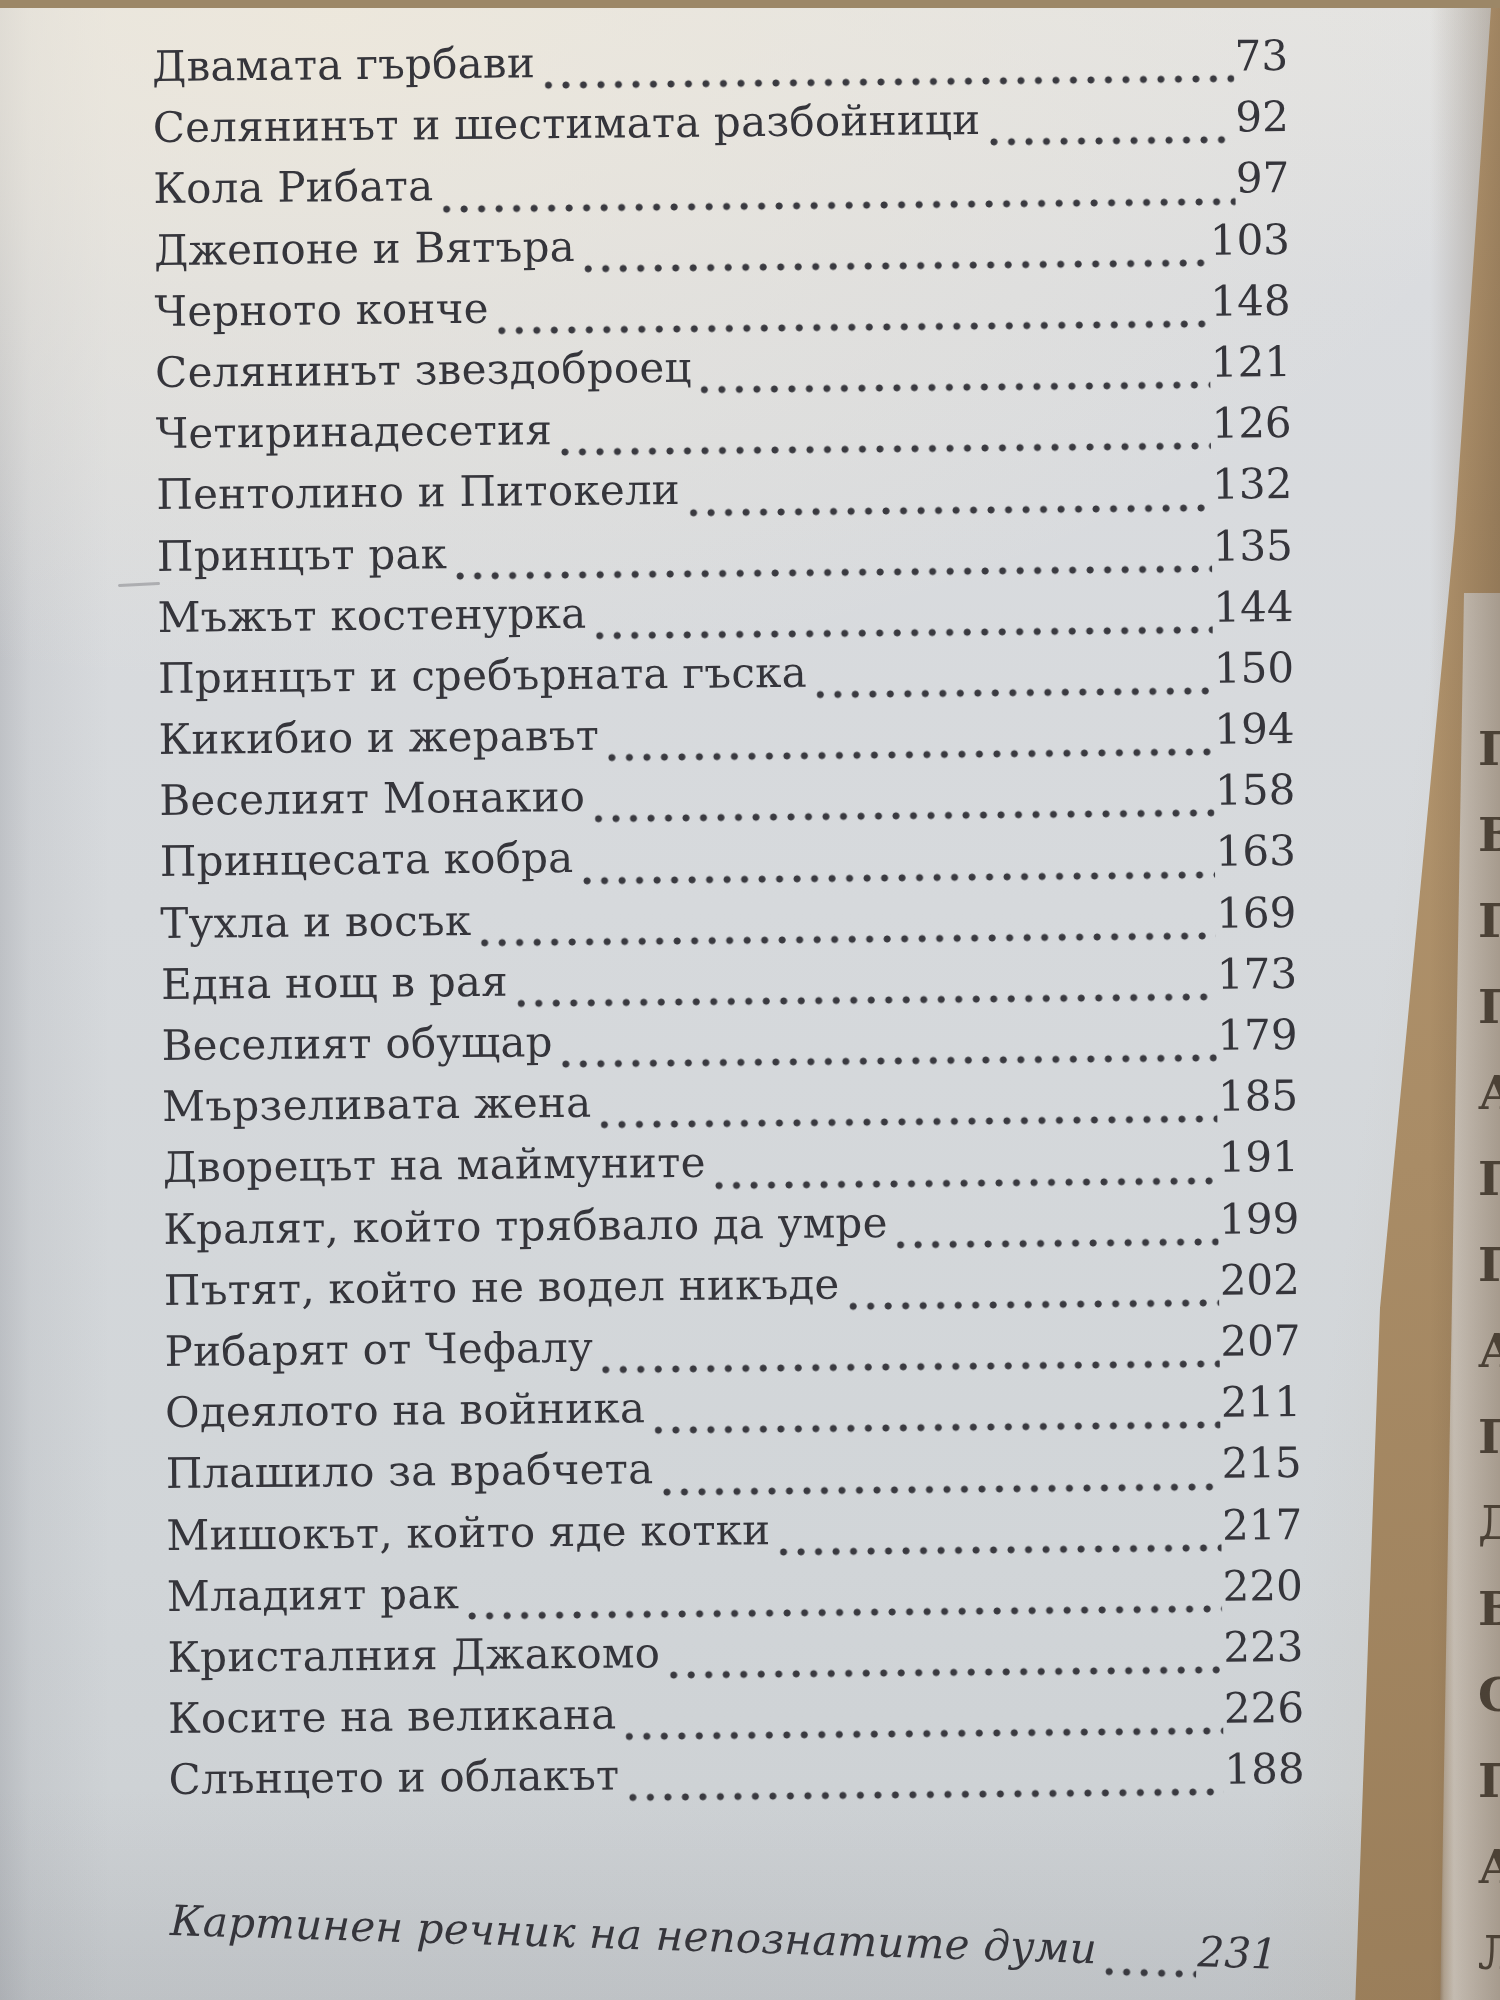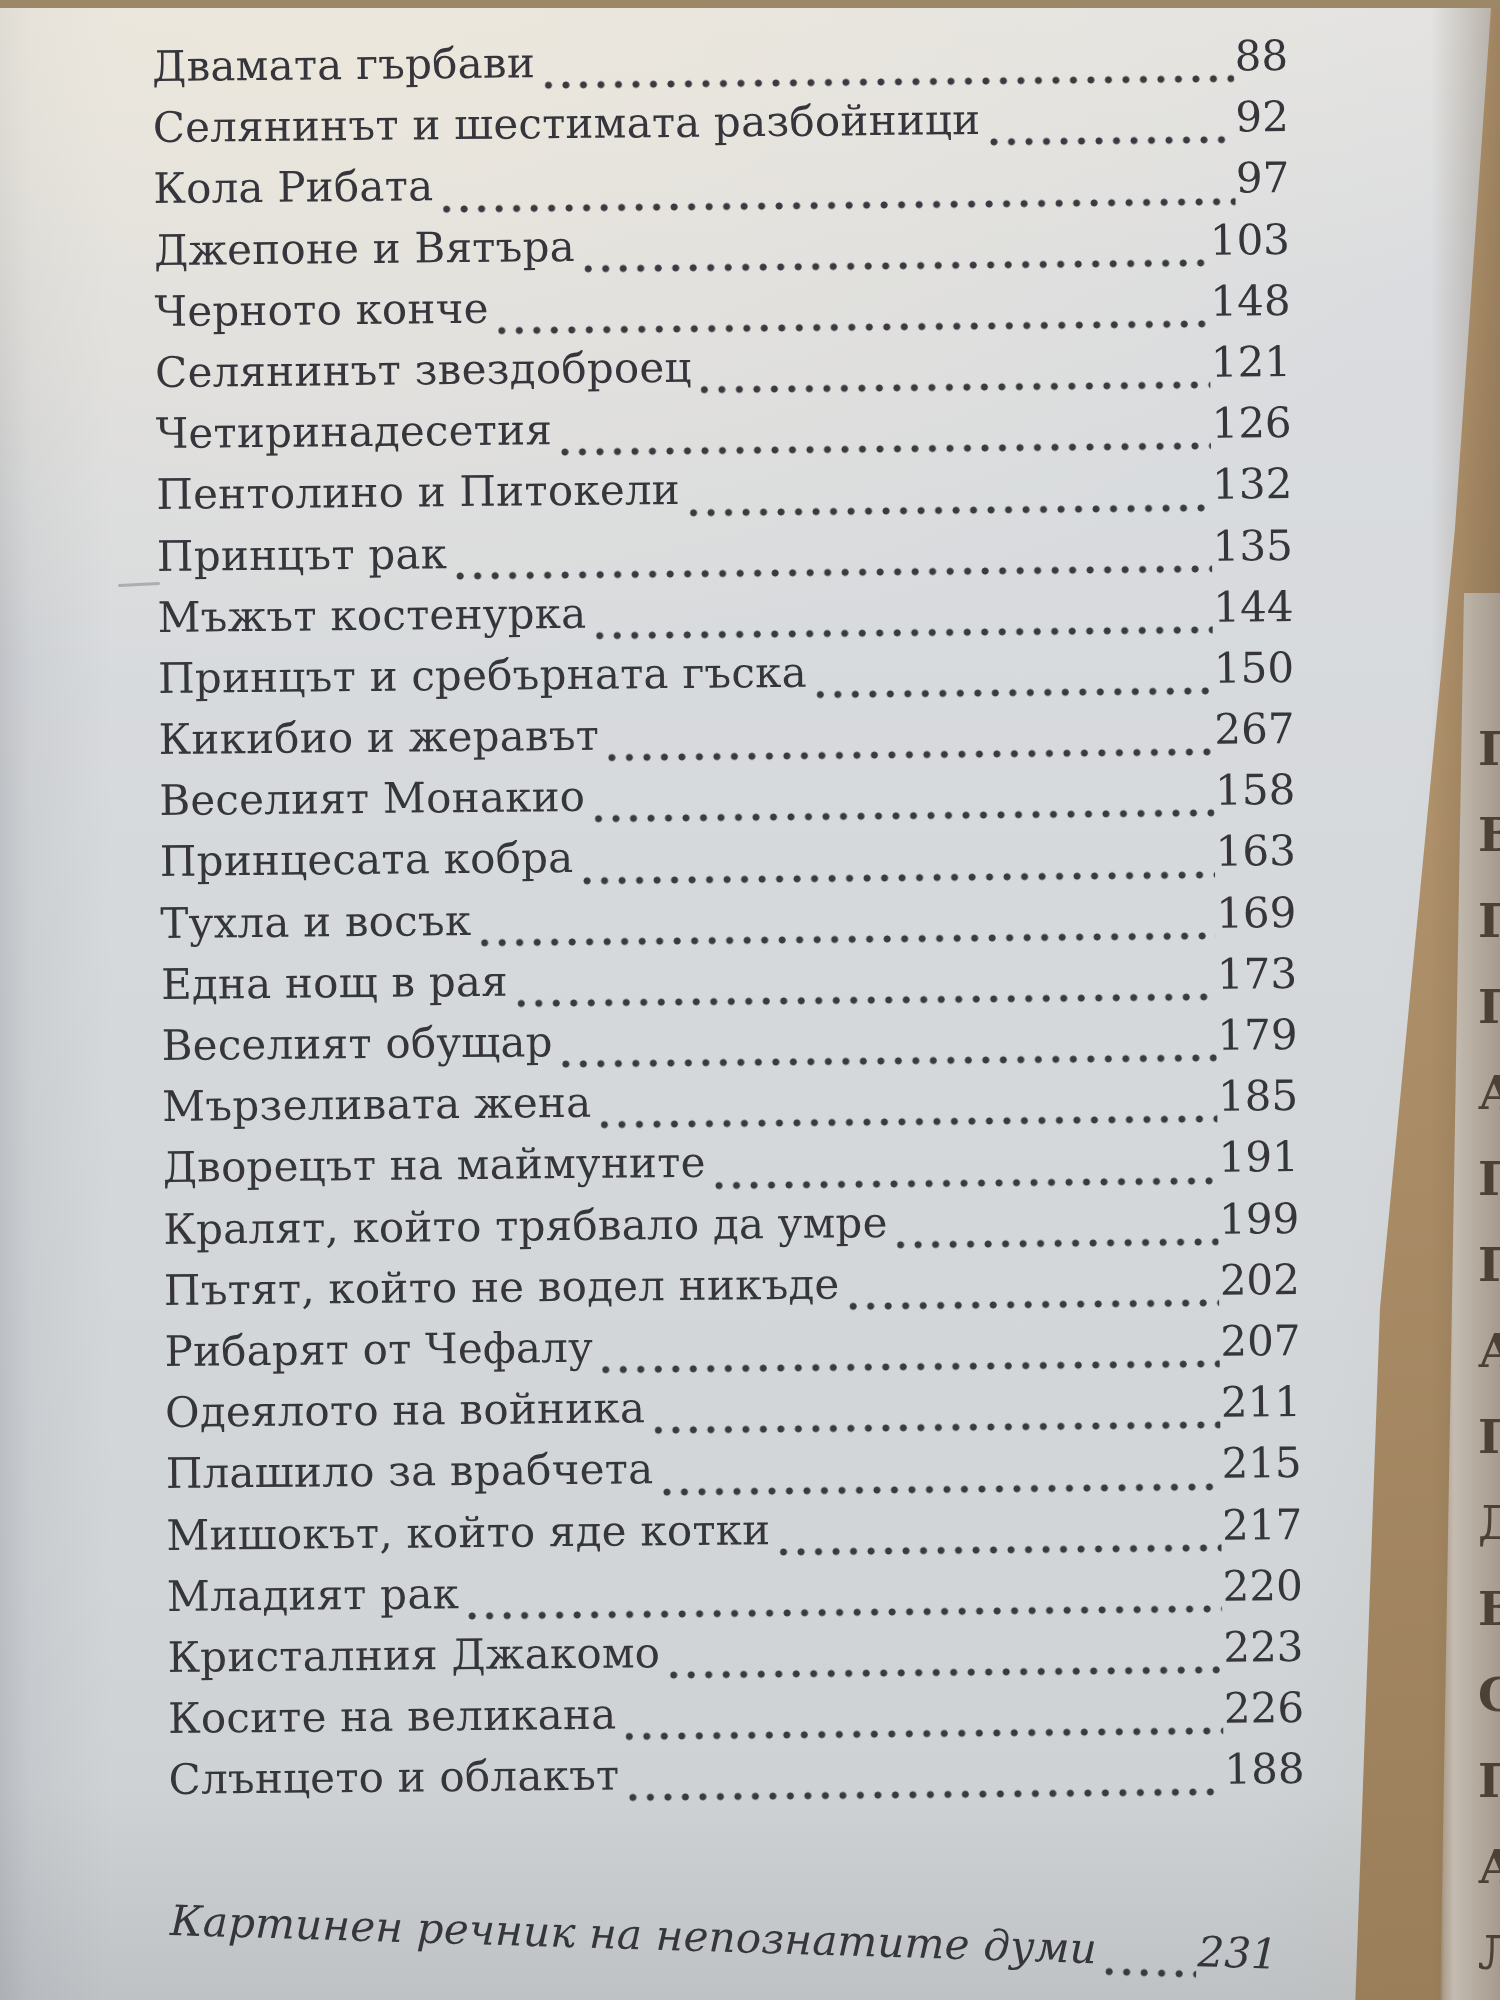--- a/index.html
+++ b/index.html
@@ -66,21 +66,21 @@
 <div class="photo">
 
   <div class="page">
     <div class="pencil-mark"></div>
 
     <div class="toc">
 
       <div class="row">
           <span class="title">Двамата гърбави</span>
           <span class="dots"></span>
-          <span class="num">88</span>
+          <span class="num">73</span>
         </div>
         <div class="row">
           <span class="title">Селянинът и шестимата разбойници</span>
           <span class="dots"></span>
           <span class="num">92</span>
         </div>
         <div class="row">
           <span class="title">Кола Рибата</span>
           <span class="dots"></span>
           <span class="num">97</span>
@@ -121,21 +121,21 @@
           <span class="num">144</span>
         </div>
         <div class="row">
           <span class="title">Принцът и сребърната гъска</span>
           <span class="dots"></span>
           <span class="num">150</span>
         </div>
         <div class="row">
           <span class="title">Кикибио и жеравът</span>
           <span class="dots"></span>
-          <span class="num">267</span>
+          <span class="num">194</span>
         </div>
         <div class="row">
           <span class="title">Веселият Монакио</span>
           <span class="dots"></span>
           <span class="num">158</span>
         </div>
         <div class="row">
           <span class="title">Принцесата кобра</span>
           <span class="dots"></span>
           <span class="num">163</span>

